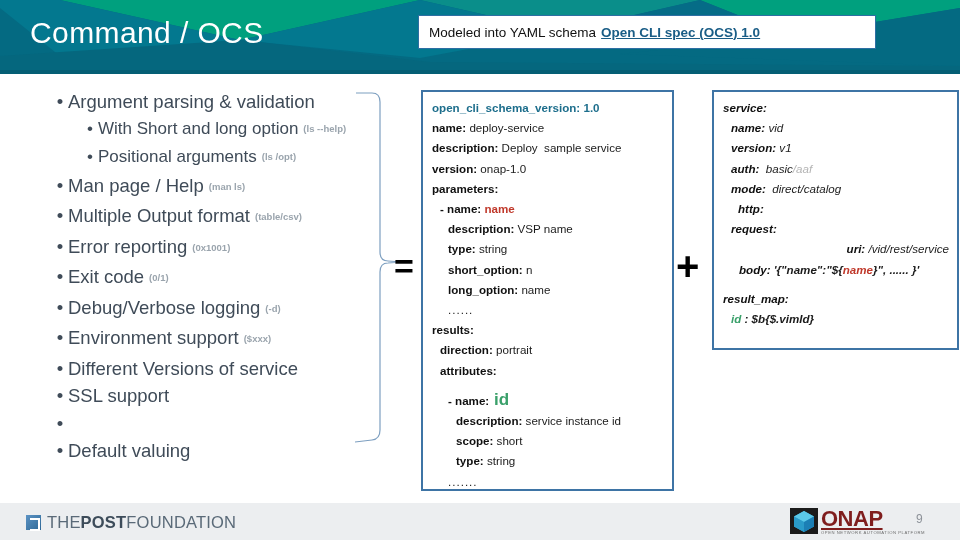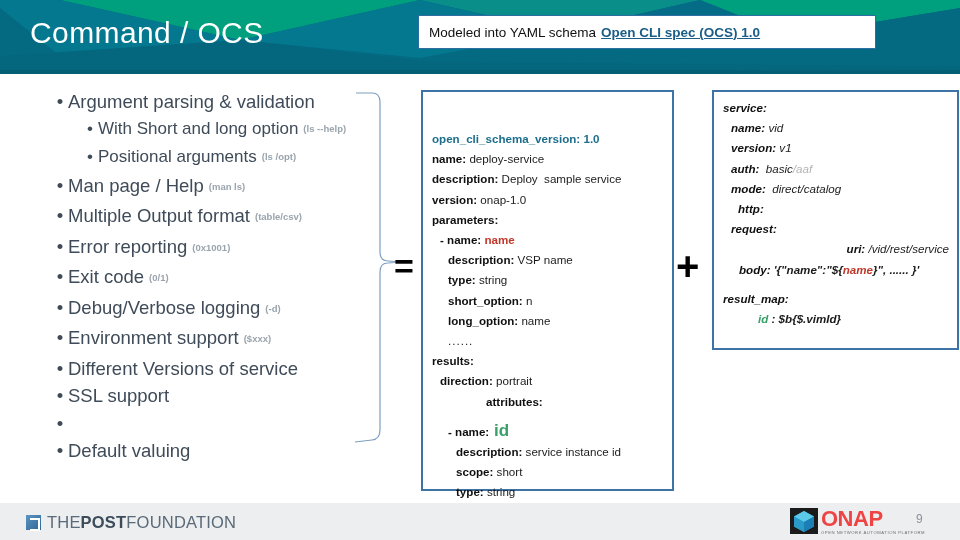--- a/index.html
+++ b/index.html
@@ -111,22 +111,22 @@
   .lf-text {
     font-size: 16.5px; letter-spacing: .2px; color: #5a6a78;
     font-family: "Liberation Sans", sans-serif;
   }
   .lf-text .bold { font-weight: bold; color: #3d4c5a; }
 
   .onap-logo { position: absolute; left: 790px; top: 508px; display: flex; align-items: flex-start; }
   .onap-mark { width: 28px; height: 26px; margin-right: 3px; }
   .onap-txt { position: relative; }
   .onap-name {
-    font-size: 22px; font-weight: bold; color: #ef4444; letter-spacing: -.5px;
-    line-height: 22px; font-family: "Liberation Sans", sans-serif;
+    font-size: 22px; font-weight: bold; color: #7f1d1d; letter-spacing: -.5px;
+    line-height: 22px; font-family: "Liberation Sans", sans-serif; text-decoration: underline;
   }
   .onap-sub {
     font-size: 4.2px; color: #6d6d6d; letter-spacing: .55px;
     font-family: "Liberation Sans", sans-serif; white-space: nowrap;
   }
   .page-num {
     position: absolute; left: 916px; top: 512px;
     font-size: 12px; color: #8d9299;
     font-family: "Liberation Sans", sans-serif;
   }
@@ -219,55 +219,55 @@
     </div>
 
   <svg class="brace" width="66" height="356" viewBox="0 0 66 356">
     <path d="M 4 3 L 20 3 Q 28 3 28 12 L 28 162 Q 28 171 36 171 L 50 172 L 36 173 Q 28 173 28 182 L 28 340 Q 28 349 20 350 L 3 352" fill="none" stroke="#7d9fc0" stroke-width="1.2"></path>
   </svg>
 
   <div class="op-equals">=</div>
   <div class="op-plus">+</div>
 
   <div class="panel" id="panel-ocs">
-      <div class="yline" style="padding-left: 0px; margin-top: 31px;"><span class="k-teal">open_cli_schema_version:</span><span class="v-teal"> 1.0</span></div>
+      <div class="yline" style="padding-left: 0px;"><span class="k-teal">open_cli_schema_version:</span><span class="v-teal"> 1.0</span></div>
       <div class="yline" style="padding-left: 0px;"><span class="yk">name:</span><span class="yv"> deploy-service</span></div>
       <div class="yline" style="padding-left: 0px;"><span class="yk">description:</span><span class="yv"> Deploy  sample service</span></div>
       <div class="yline" style="padding-left: 0px;"><span class="yk">version:</span><span class="yv"> onap-1.0</span></div>
       <div class="yline" style="padding-left: 0px;"><span class="yk">parameters:</span></div>
       <div class="yline" style="padding-left: 8px;"><span class="yk">- name:</span><span class="v-red"> name</span></div>
       <div class="yline" style="padding-left: 16px;"><span class="yk">description:</span><span class="yv"> VSP name</span></div>
       <div class="yline" style="padding-left: 16px;"><span class="yk">type:</span><span class="yv"> string</span></div>
       <div class="yline" style="padding-left: 16px;"><span class="yk">short_option:</span><span class="yv"> n</span></div>
       <div class="yline" style="padding-left: 16px;"><span class="yk">long_option:</span><span class="yv"> name</span></div>
       <div class="yline" style="padding-left: 16px;"><span class="dots">......</span></div>
       <div class="yline" style="padding-left: 0px;"><span class="yk">results:</span></div>
       <div class="yline" style="padding-left: 8px;"><span class="yk">direction:</span><span class="yv"> portrait</span></div>
-      <div class="yline" style="padding-left: 8px; margin-left: 46px;"><span class="yk">attributes:</span></div>
+      <div class="yline" style="padding-left: 8px;"><span class="yk">attributes:</span></div>
       <div class="spacer"></div>
       <div class="yline" style="padding-left: 16px;"><span class="yk">- name:</span><span class="v-green-big"> id</span></div>
       <div class="yline" style="padding-left: 24px;"><span class="yk">description:</span><span class="yv"> service instance id</span></div>
       <div class="yline" style="padding-left: 24px;"><span class="yk">scope:</span><span class="yv"> short</span></div>
       <div class="yline" style="padding-left: 24px;"><span class="yk">type:</span><span class="yv"> string</span></div>
       <div class="yline" style="padding-left: 16px;"><span class="dots">.......</span></div>
     </div>
 
   <div class="panel" id="panel-http">
       <div class="yline" style="padding-left: 0px;"><span class="yk">service:</span></div>
       <div class="yline" style="padding-left: 8px;"><span class="yk">name:</span><span class="yv"> vid</span></div>
       <div class="yline" style="padding-left: 8px;"><span class="yk">version:</span><span class="yv"> v1</span></div>
       <div class="yline" style="padding-left: 8px;"><span class="yk">auth:</span><span class="yv">  basic</span><span class="v-grey">/aaf</span></div>
       <div class="yline" style="padding-left: 8px;"><span class="yk">mode:</span><span class="yv">  direct/catalog</span></div>
       <div class="yline" style="padding-left: 15px;"><span class="yk">http:</span></div>
       <div class="yline" style="padding-left: 8px;"><span class="yk">request:</span></div>
       <div class="yline" style="padding-left: 16px; text-align: right;"><span class="yk">uri:</span><span class="yv"> /vid/rest/service</span></div>
       <div class="yline" style="padding-left: 16px;"><span class="yk">body:</span><span class="yv" style="font-weight: bold;"> '{"name":"${</span><span class="v-red">name</span><span class="yv" style="font-weight: bold;">}", ...... }'</span></div>
       <div class="spacer"></div>
       <div class="yline" style="padding-left: 0px;"><span class="yk">result_map:</span></div>
-      <div class="yline" style="padding-left: 8px; margin-left: 27px;"><span class="k-green">id</span><span class="yv" style="font-weight: bold;"> : $b{$.vimId}</span></div>
+      <div class="yline" style="padding-left: 8px;"><span class="k-green">id</span><span class="yv" style="font-weight: bold;"> : $b{$.vimId}</span></div>
     </div>
 
   <div class="footer"></div>
 
   <div class="lf-logo">
     <span class="lf-mark"></span>
     <span class="lf-text">
       <span>THE</span><span class="bold">POST</span><span>FOUNDATION</span>
     </span>
   </div>

